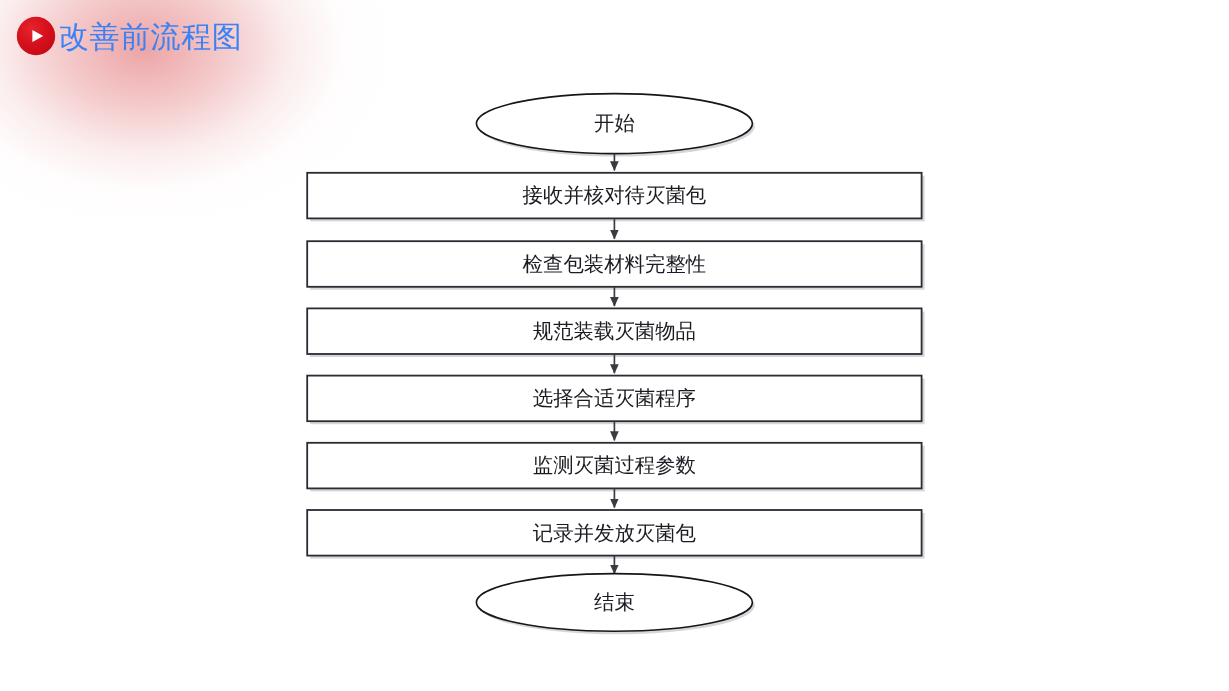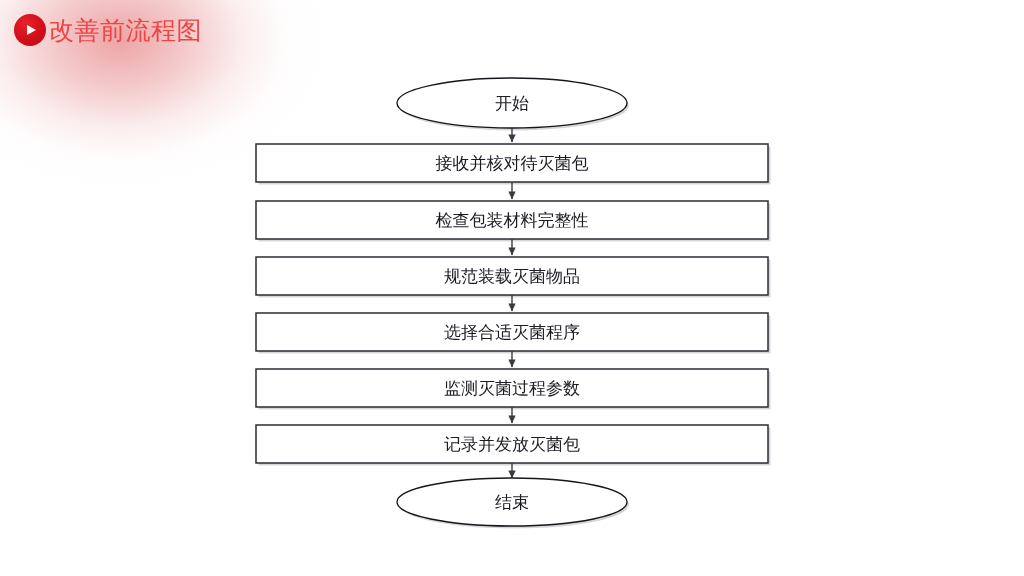--- a/index.html
+++ b/index.html
@@ -56,21 +56,21 @@
     width: 0;
     height: 0;
     border-top: 5.5px solid transparent;
     border-bottom: 5.5px solid transparent;
     border-left: 9px solid #ffffff;
     margin-left: 3px;
   }
   #title-text {
     font-size: 25px;
     line-height: 1;
-    color: #ef4444;
+    color: #3b82f6;
     letter-spacing: 0.5px;
     white-space: nowrap;
   }
 
   
   #flow {
     position: absolute;
     left: 0;
     top: 0;
     width: 1024px;

